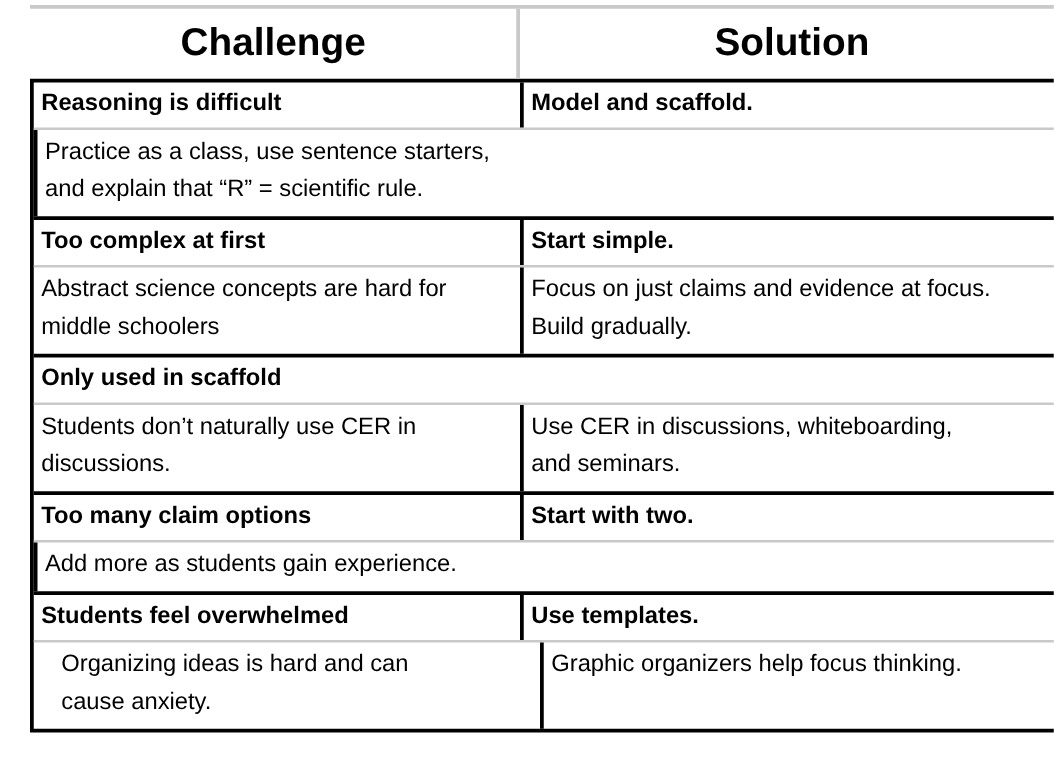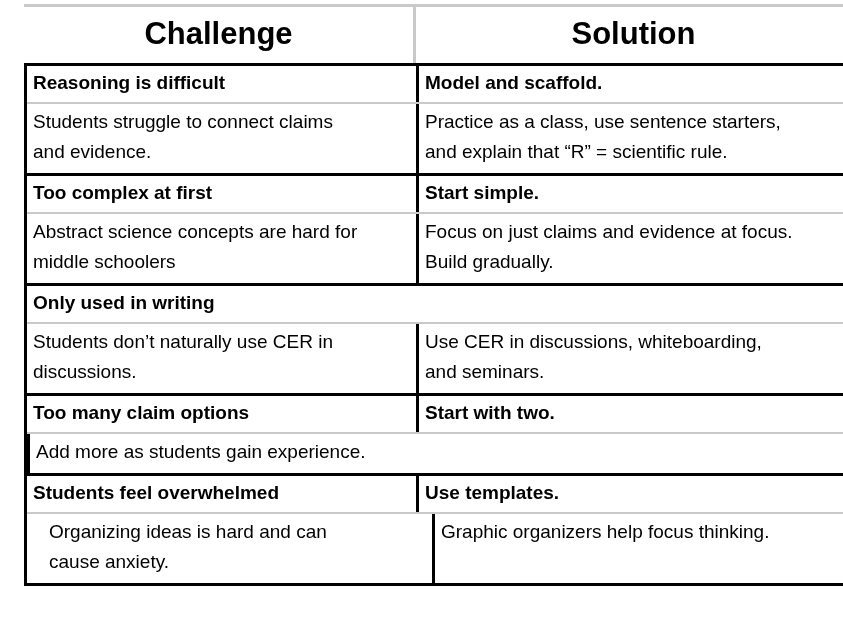--- a/index.html
+++ b/index.html
@@ -81,39 +81,37 @@
       <div class="header-cell">Solution</div>
     </div>
 
     <div class="body-table">
 
       <div class="row bold">
         <div class="cell challenge">Reasoning is difficult</div>
         <div class="cell solution">Model and scaffold.</div>
       </div>
       <div class="row">
-        <div class="cell challenge">Students struggle to connect claims
-and evidence.</div>
         <div class="cell solution">Practice as a class, use sentence starters,
 and explain that “R” = scientific rule.</div>
       </div>
 
       <div class="row bold">
         <div class="cell challenge">Too complex at first</div>
         <div class="cell solution">Start simple.</div>
       </div>
       <div class="row">
         <div class="cell challenge">Abstract science concepts are hard for
 middle schoolers</div>
         <div class="cell solution">Focus on just claims and evidence at focus.
 Build gradually.</div>
       </div>
 
       <div class="row bold">
-        <div class="cell challenge">Only used in writing</div>
+        <div class="cell challenge">Only used in scaffold</div>
       </div>
       <div class="row">
         <div class="cell challenge">Students don’t naturally use CER in
 discussions.</div>
         <div class="cell solution">Use CER in discussions, whiteboarding,
 and seminars.</div>
       </div>
 
       <div class="row bold">
         <div class="cell challenge">Too many claim options</div>

